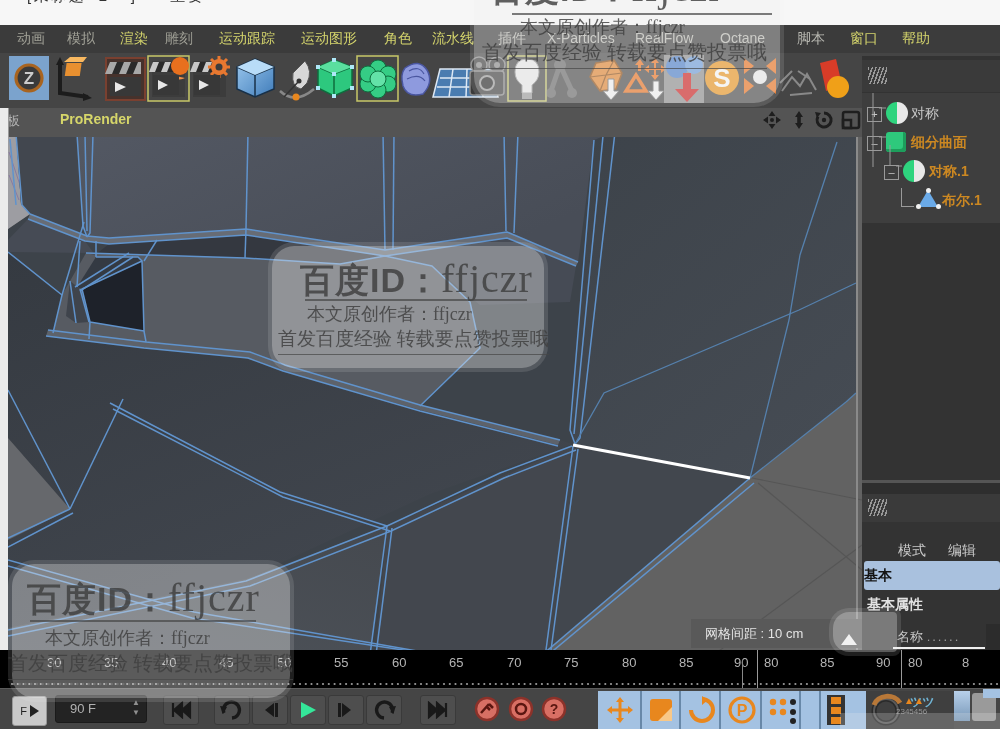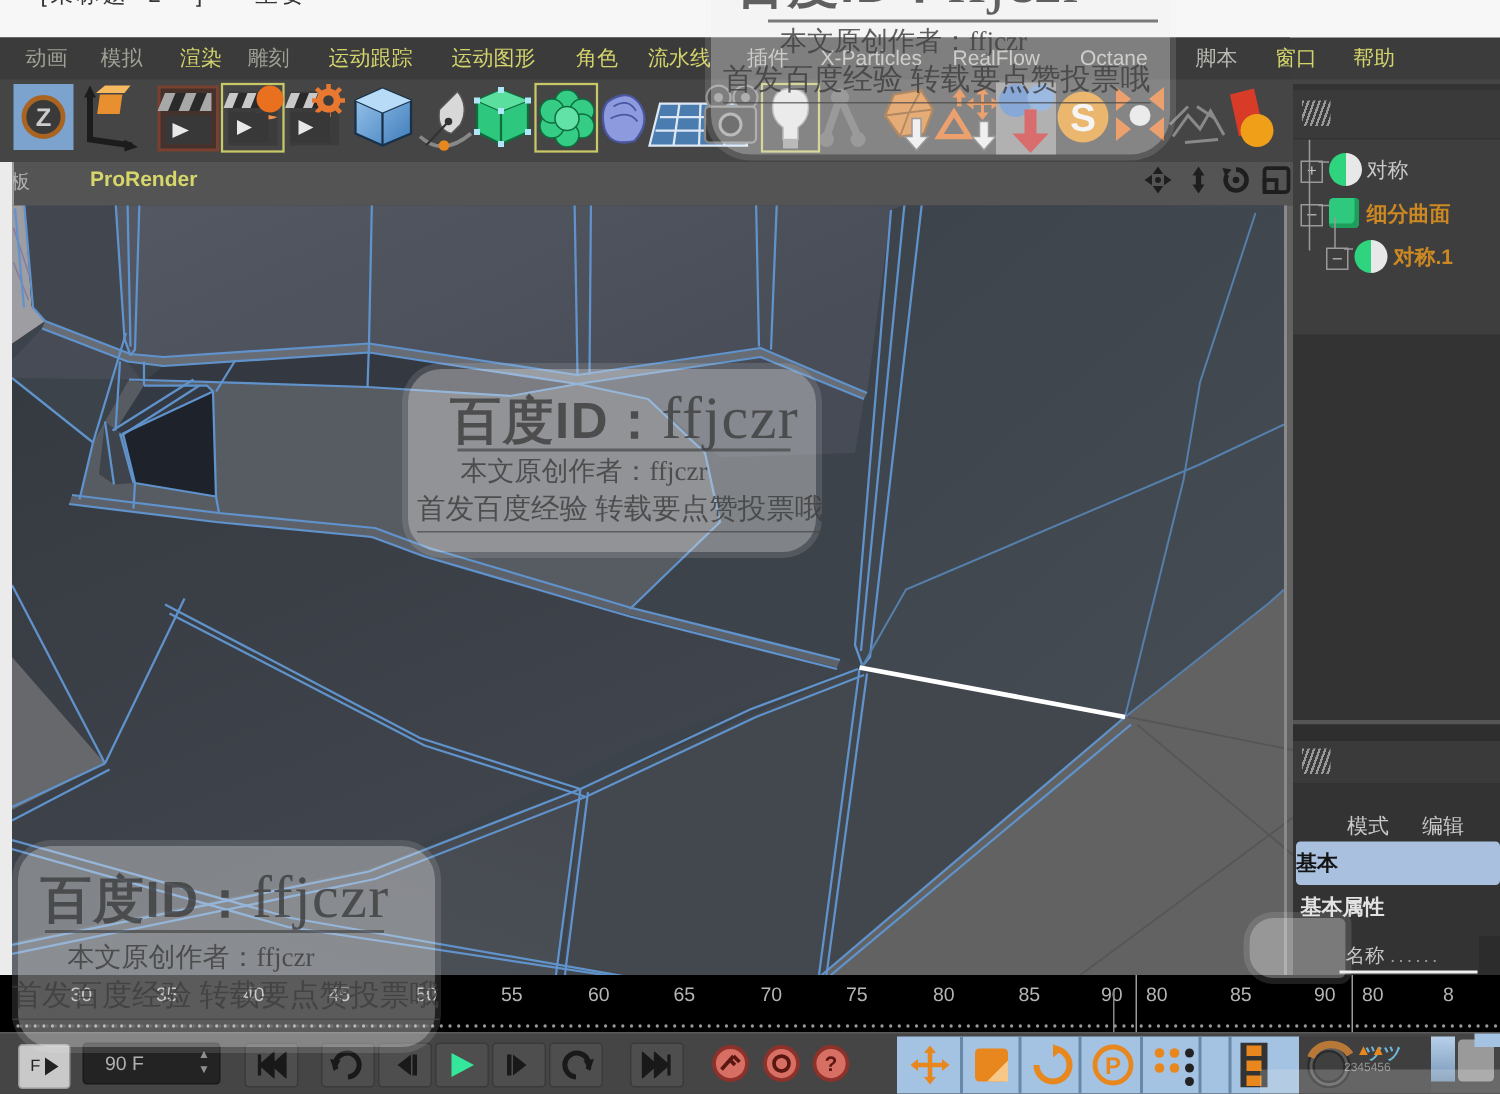--- a/index.html
+++ b/index.html
@@ -384,20 +384,21 @@
       <path d="M856,283 L799,310 L604,393 L575,444"></path>
       <path d="M856,393 L846,402"></path>
       <path d="M846,402 L750,478"></path>
     </g>
 
     <path d="M573,445 L750,478" stroke="#ffffff" stroke-width="3.2" fill="none"></path>
 
     <rect x="856" y="132" width="2" height="518" fill="#8a8a8a"></rect>
   </svg>
   </div>
+  <div class="abs" id="gridchip">网格间距 : 10 cm<span id="gridtri"></span></div>
   <div class="abs" id="rpanel">
     <div class="abs rphead" style="left:0;top:4px;width:138px;height:32px;">
       <span class="hatch" style="left:6px;top:7px;"></span>
       <span class="rpm" style="left:33px;top:8px;">文件</span>
       <span class="rpm" style="left:85px;top:8px;">编辑</span>
     </div>
     <div class="abs" style="left:0;top:37px;width:138px;height:130px;background:#3e3e3e;"></div>
     <div class="abs treerow" style="top:46px;">
       <span class="expbox" style="left:5px;top:5px;">
           <i>+</i>
@@ -411,20 +412,28 @@
         </span>
       <span class="ocube" style="left:24px;top:1px;"></span>
       <span class="oname on" style="left:49px;top:3px;">细分曲面</span>
     </div>
     <div class="abs treerow" style="top:104px;">
       <span class="expbox" style="left:22px;top:5px;">
           <i>–</i>
         </span>
       <span class="osphere" style="left:41px;top:0px;"></span>
       <span class="oname on" style="left:67px;top:3px;">对称.1</span>
+    </div>
+    <div class="abs treerow" style="top:132px;">
+      <span class="lcon" style="left:39px;top:0px;"></span>
+      <span class="ocone" style="left:56px;top:2px;"></span>
+        <span class="cdot" style="left:54px;top:16px;"></span>
+        <span class="cdot" style="left:74px;top:16px;"></span>
+        <span class="cdot" style="left:64px;top:0px;"></span>
+      <span class="oname on" style="left:80px;top:4px;">布尔.1</span>
     </div>
     <svg class="abs" style="left:0;top:37px" width="138" height="175">
       <g stroke="#9a9a9a" stroke-width="1" fill="none">
         <path d="M11,0 L11,74"></path>
           <path d="M17,15 L24,15"></path>
           <path d="M17,44 L24,44"></path>
         <path d="M28,52 L28,73"></path>
           <path d="M34,73 L40,73"></path>
       </g>
     </svg>

